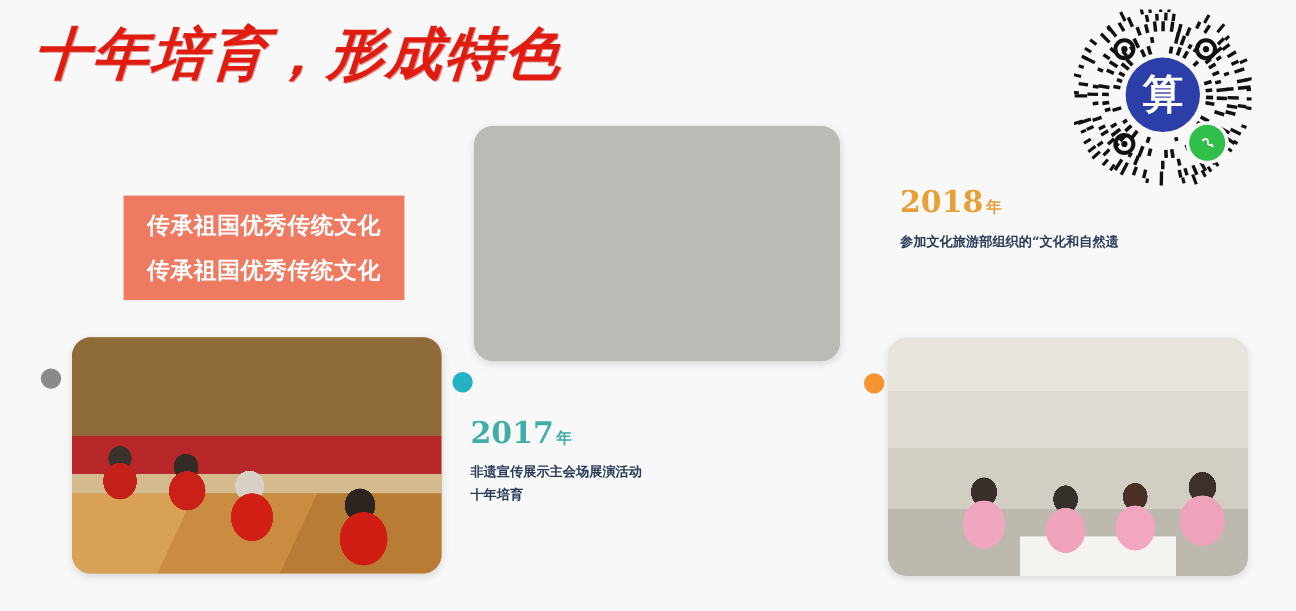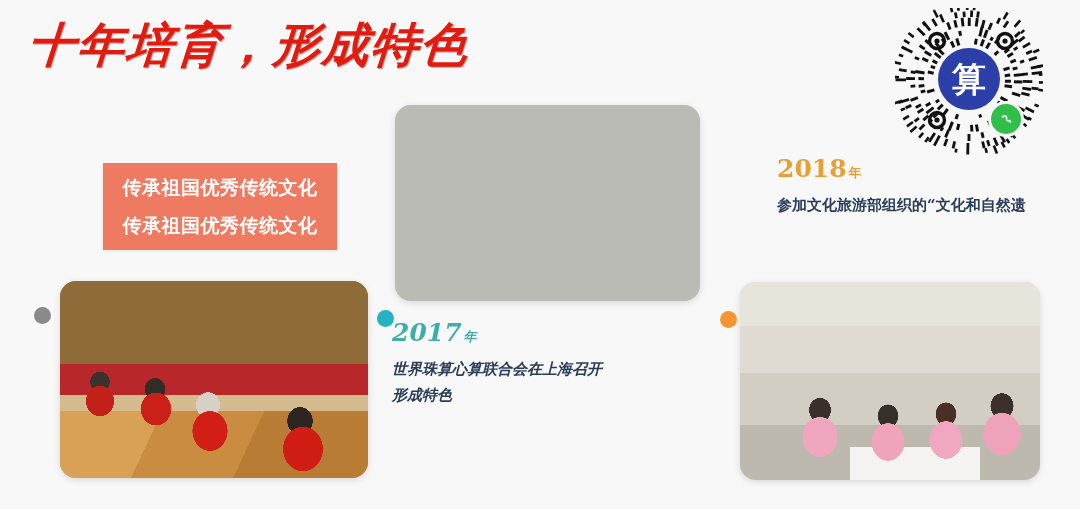--- a/index.html
+++ b/index.html
@@ -161,31 +161,31 @@
     margin-bottom: 12px;
     white-space: nowrap;
   }
   .event-year .suffix {
     font-size: 13px;
     font-weight: bold;
     margin-left: 2px;
   }
   .event-body { }
   .event-line {
-    font-size: 15px;
+    font-size: 11px;
     color: #283c59;
     font-weight: bold;
     line-height: 1.72;
     white-space: nowrap;
     font-family: "DejaVu Serif", "Liberation Serif", serif;
   }
 
-  #event-2017 { left: 392px; top: 320px; font-style: italic; }
+  #event-2017 { left: 392px; top: 348px; }
   #event-2017 .event-year { color: #3fada8; }
-  #event-2018 { left: 777px; top: 156px; }
+  #event-2018 { left: 750px; top: 156px; }
   #event-2018 .event-year { color: #e6a038; }
 
   
   .qr-wrap {
     position: absolute;
     left: 895px; top: 8px;
     width: 148px; height: 148px;
   }
   .qr-burst { position: absolute; inset: 0; }
   .qr-core {
@@ -241,22 +241,22 @@
 
   <div class="dot" id="dot-grey"></div>
   <div class="dot" id="dot-teal"></div>
   <div class="dot" id="dot-orange"></div>
 
   <div class="event" id="event-2017">
     <div class="event-year">
       <span>2017</span><span class="suffix">年</span>
     </div>
     <div class="event-body">
-      <div class="event-line">世界珠算心算联合会在上海召开</div>
-      <div class="event-line">形成特色</div>
+      <div class="event-line">非遗宣传展示主会场展演活动</div>
+      <div class="event-line">十年培育</div>
     </div>
   </div>
 
   <div class="event" id="event-2018">
     <div class="event-year">
       <span>2018</span><span class="suffix">年</span>
     </div>
     <div class="event-body">
       <div class="event-line">参加文化旅游部组织的“文化和自然遗</div>
     </div>

